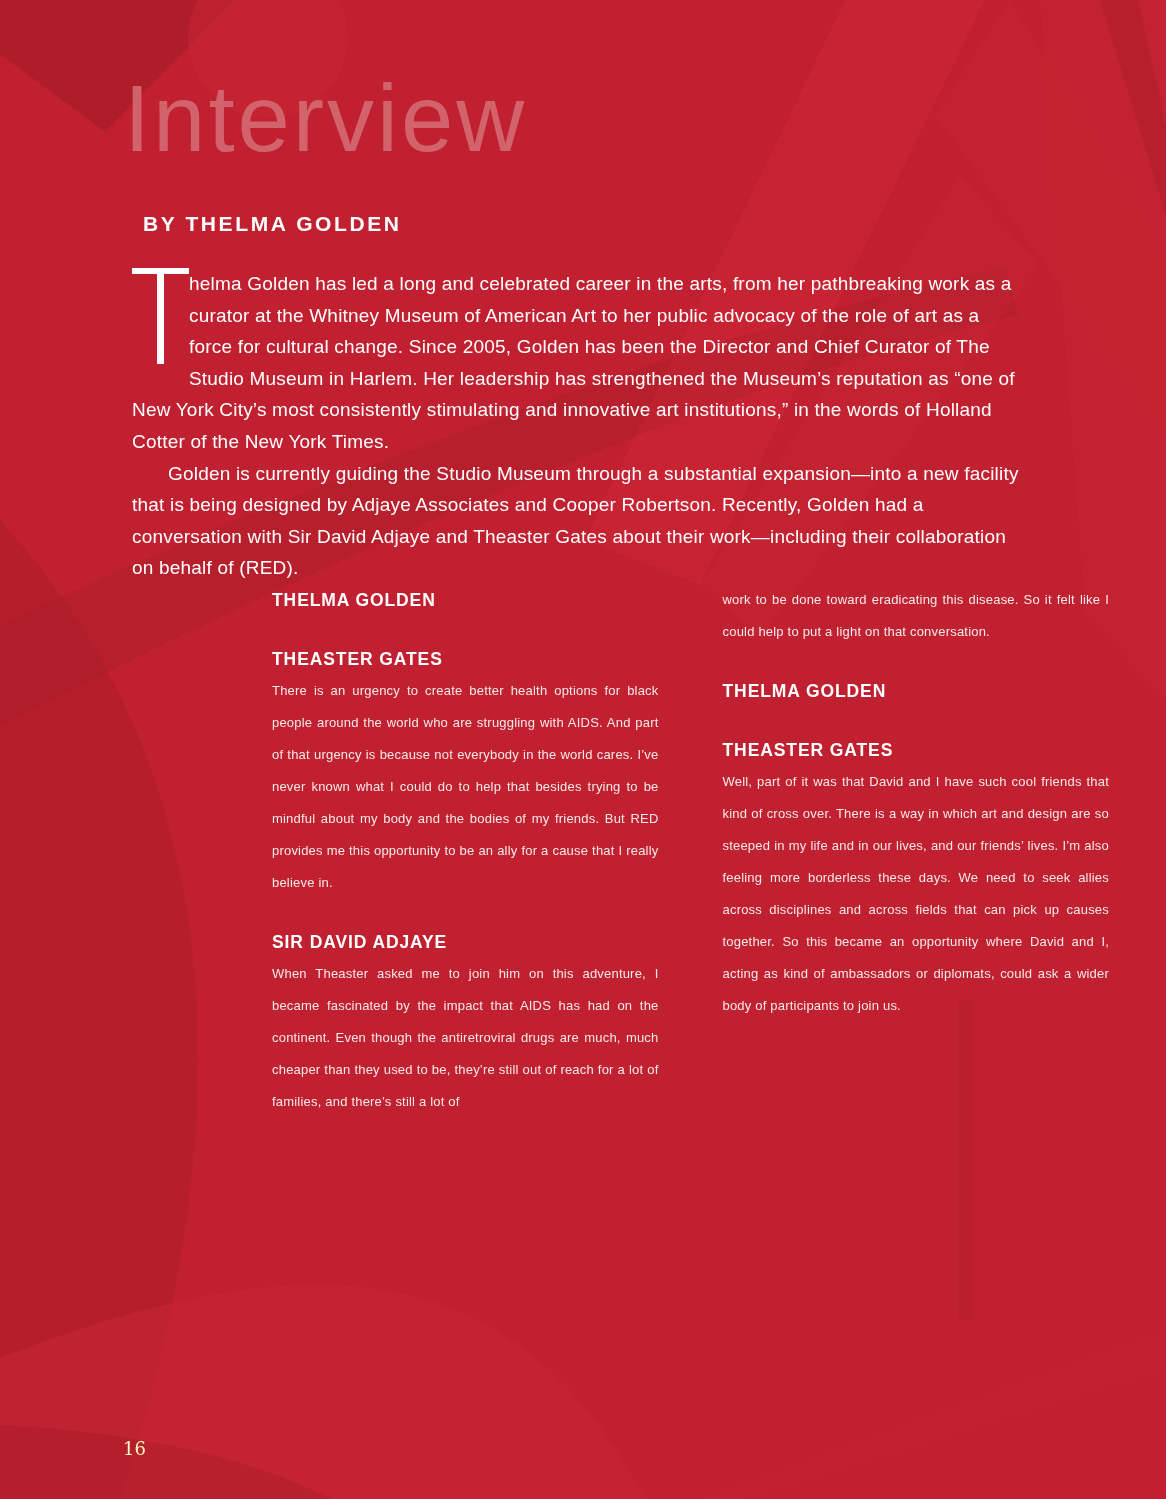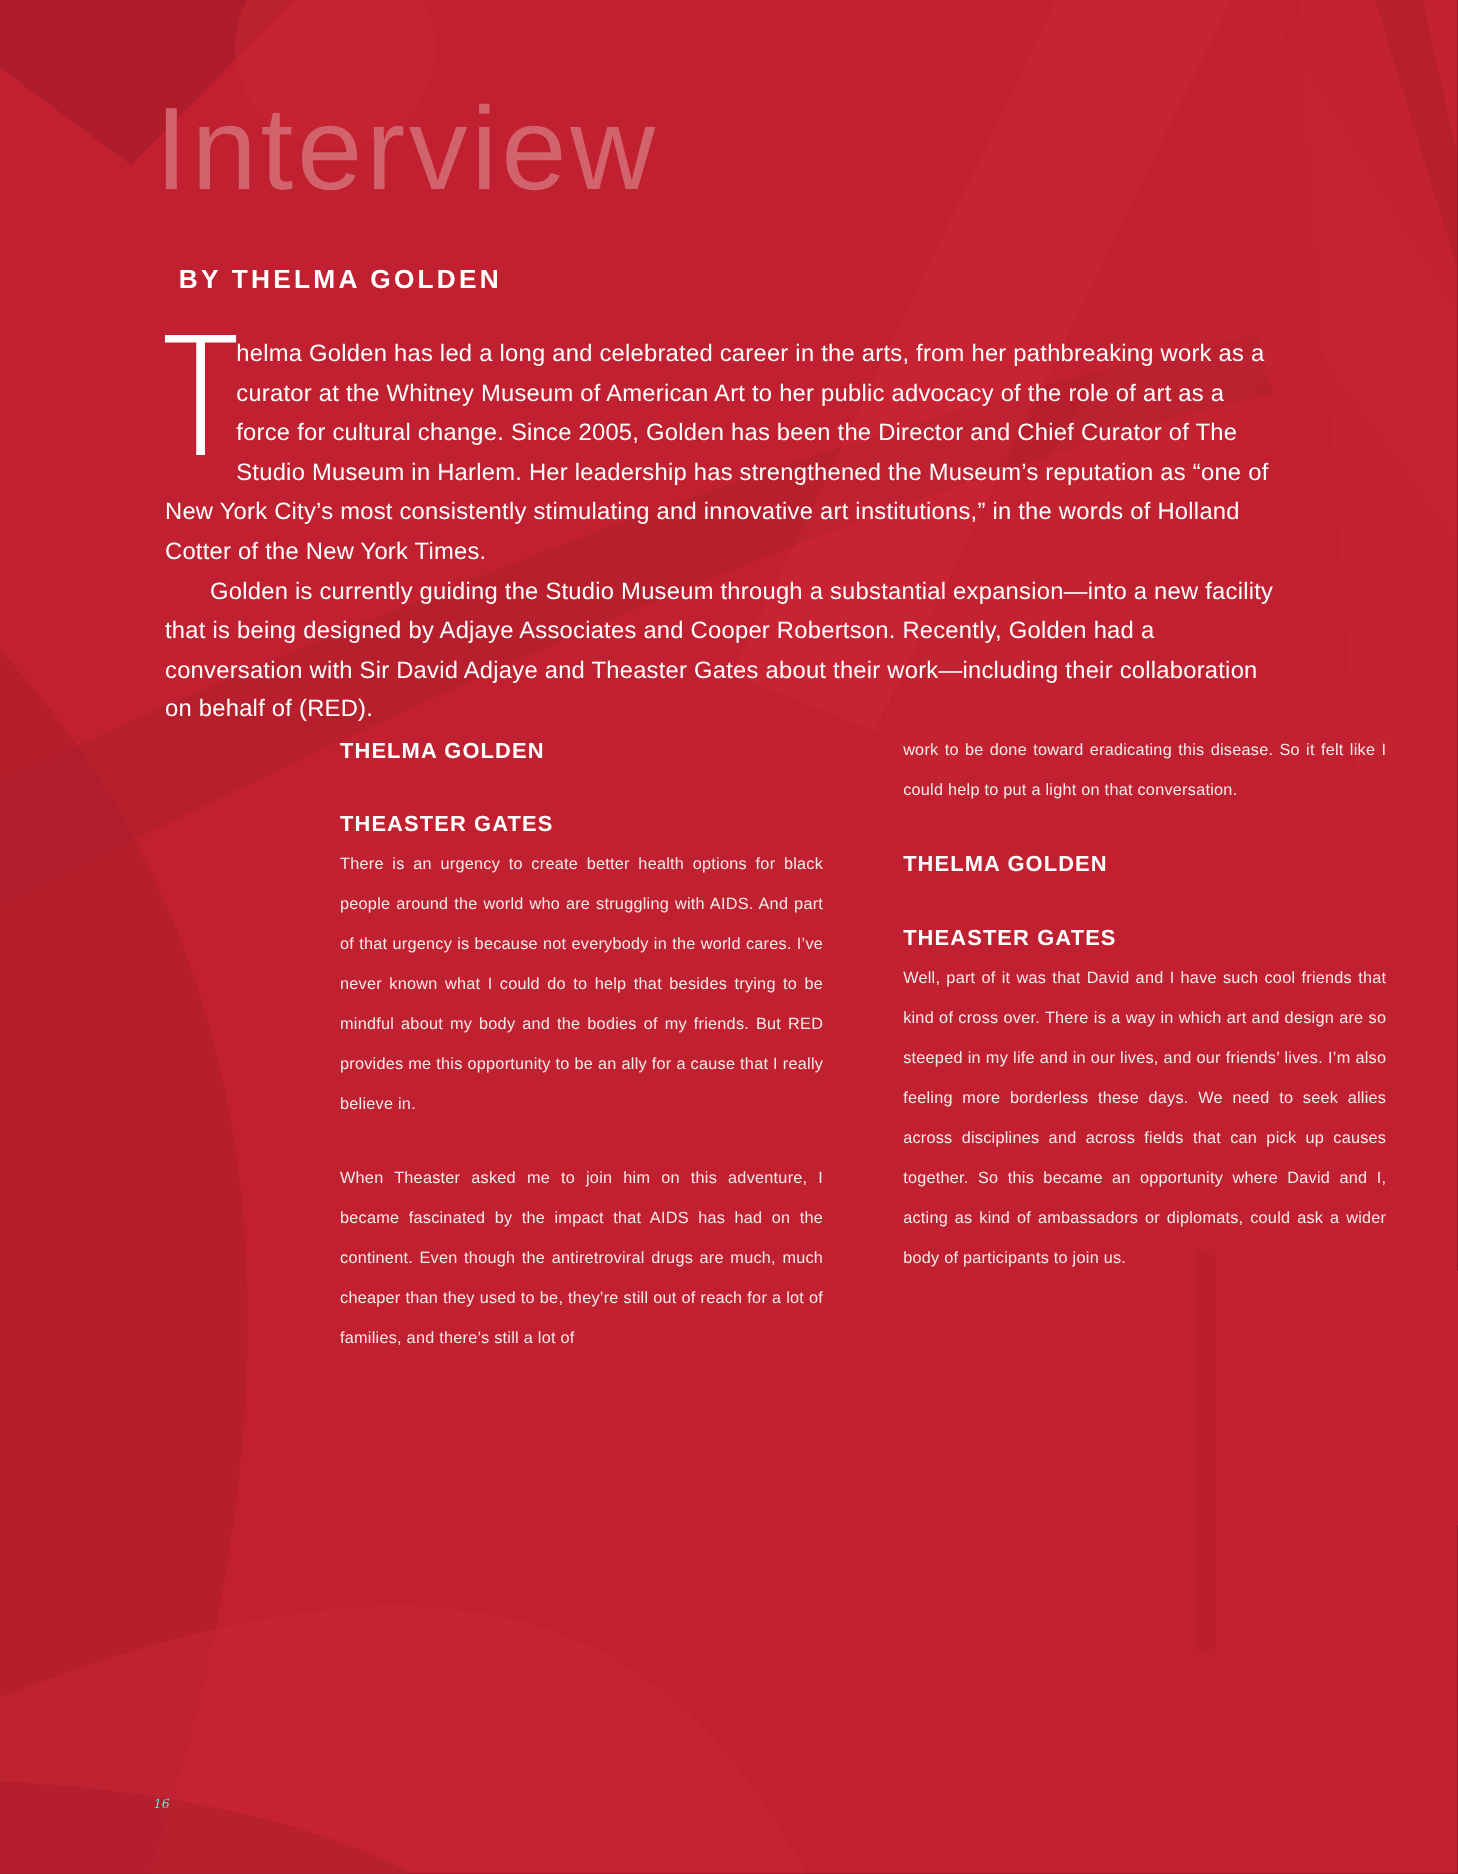--- a/index.html
+++ b/index.html
@@ -107,23 +107,22 @@
     text-align: justify;
     text-align-last: left;
     color: #f5e9e9;
   }
 
   .page-number {
     position: absolute;
     left: 94px;
     top: 1438px;
     font-family: "DejaVu Serif", serif;
-    font-size: 10px;
-    color: #5eead4;
-    font-style: italic;
+    font-size: 18px;
+    color: #fef9c3;
   }
 </style>
 </head>
 <body>
 
 <div class="page">
 
   <svg class="bg-art" viewBox="0 0 1166 1499" preserveAspectRatio="none" aria-hidden="true">
 
     <path d="M0,0 L235,0 L105,132 L0,54 Z" fill="#9e1a27" opacity="0.50"></path>
@@ -174,20 +173,21 @@
 
       <div class="col">
         <div class="qa-block">
           <h3 class="speaker">THELMA GOLDEN</h3>
         </div>
         <div class="qa-block">
           <h3 class="speaker">THEASTER GATES</h3>
           <p class="dialogue">There is an urgency to create better health options for black people around the world who are struggling with AIDS. And part of that urgency is because not everybody in the world cares. I’ve never known what I could do to help that besides trying to be mindful about my body and the bodies of my friends. But RED provides me this opportunity to be an ally for a cause that I really believe in.</p>
         </div>
         <div class="qa-block">
+          <h3 class="speaker">SIR DAVID ADJAYE</h3>
           <p class="dialogue">When Theaster asked me to join him on this adventure, I became fascinated by the impact that AIDS has had on the continent. Even though the antiretroviral drugs are much, much cheaper than they used to be, they’re still out of reach for a lot of families, and there’s still a lot of</p>
         </div>
       </div>
 
       <div class="col">
         <div class="qa-block">
 
           <p class="dialogue">work to be done toward eradicating this disease. So it felt like I could help to put a light on that conversation.</p>
         </div>
         <div class="qa-block">

